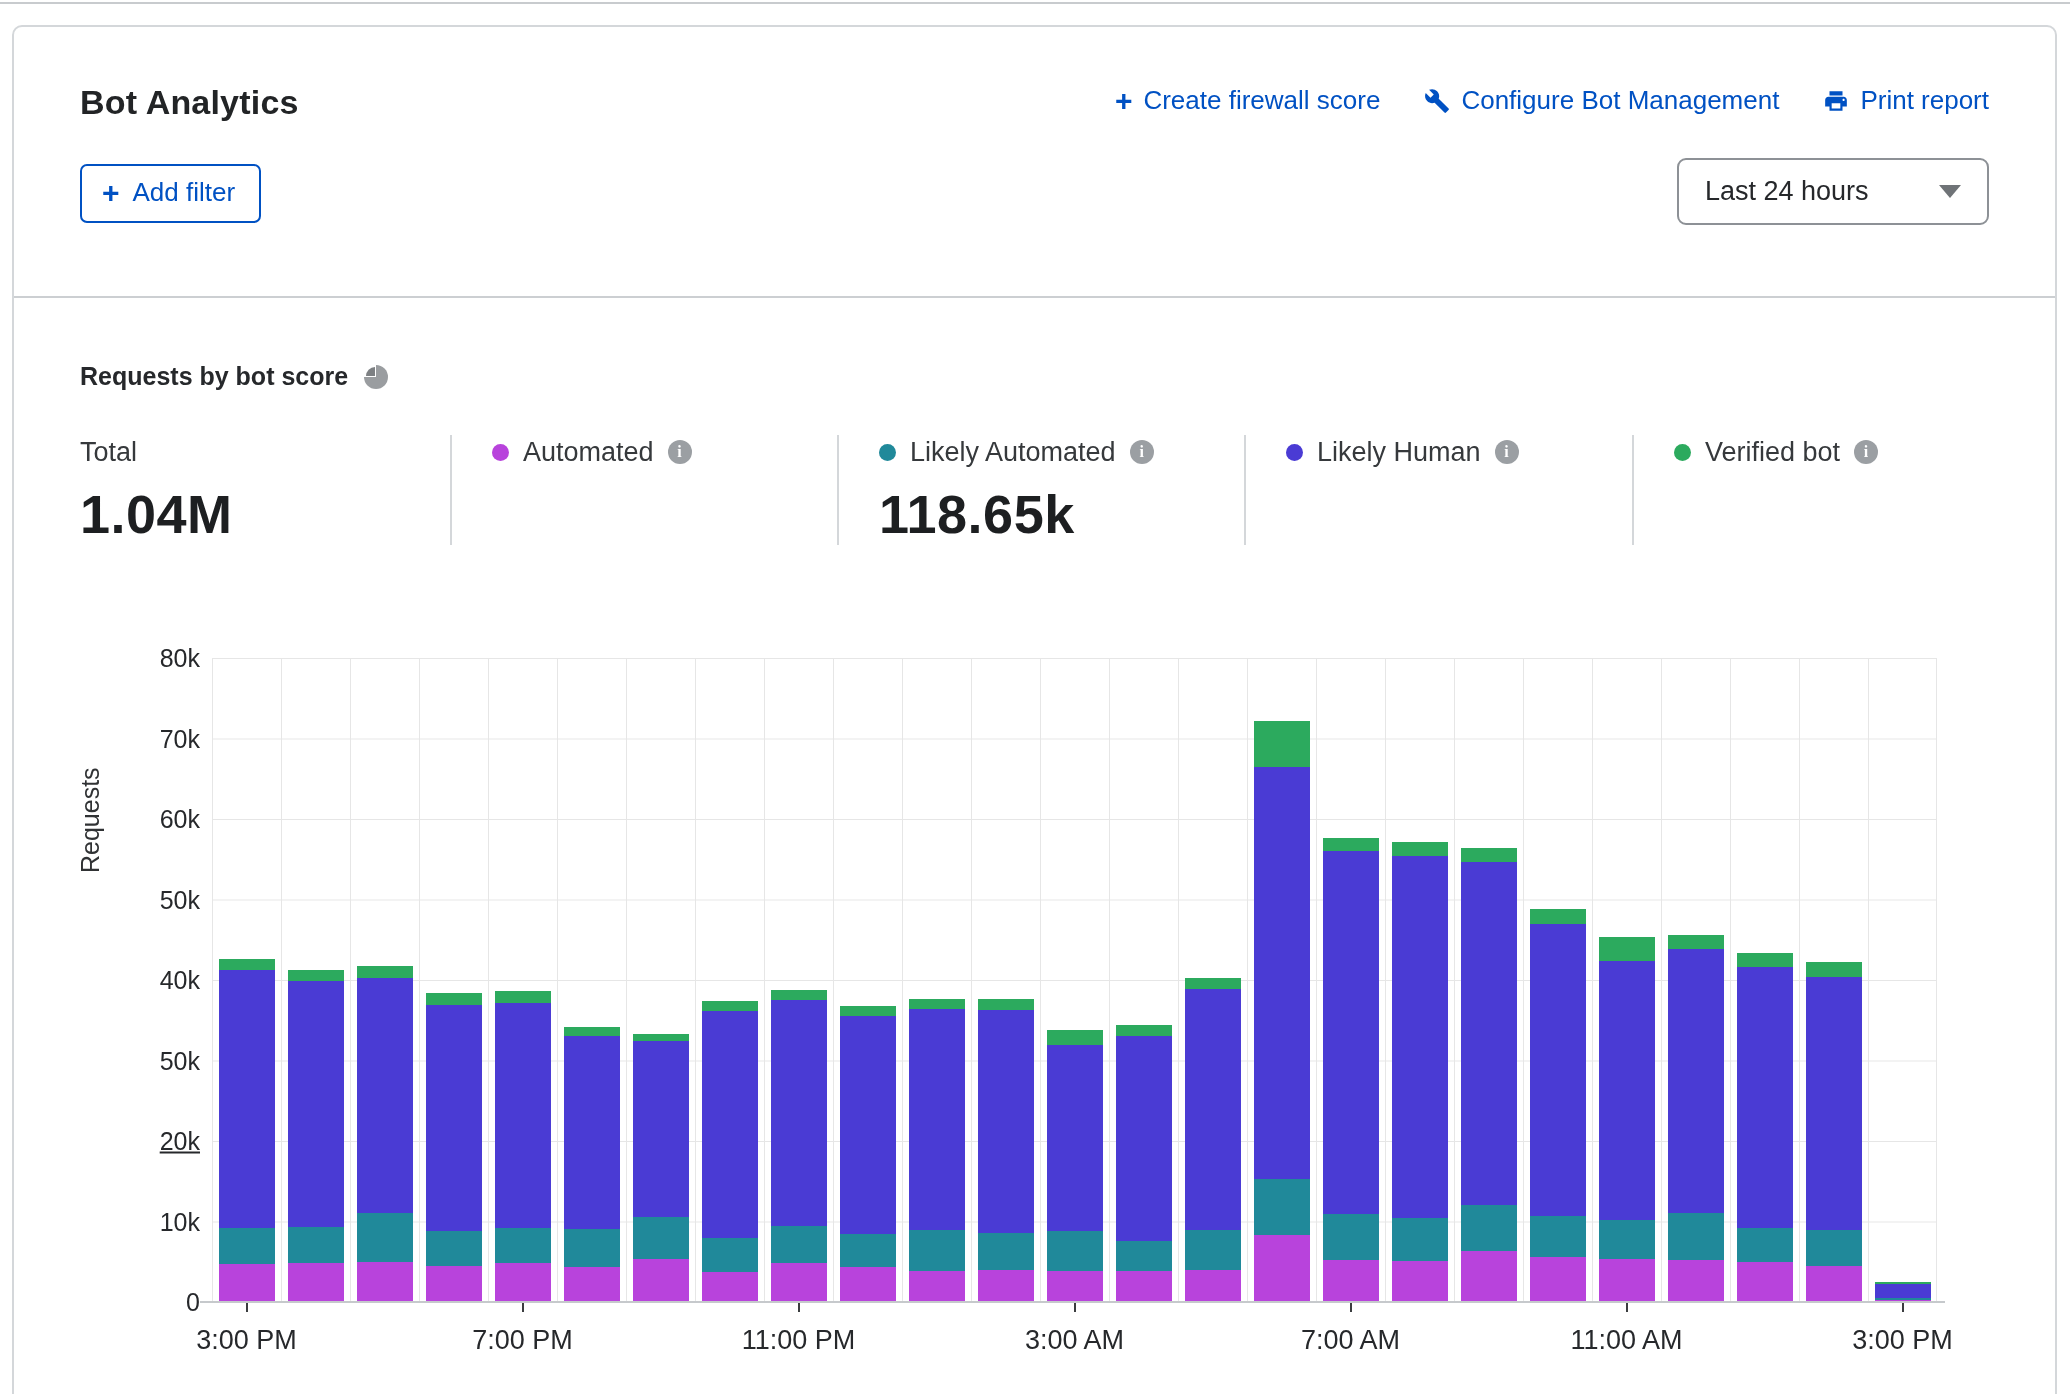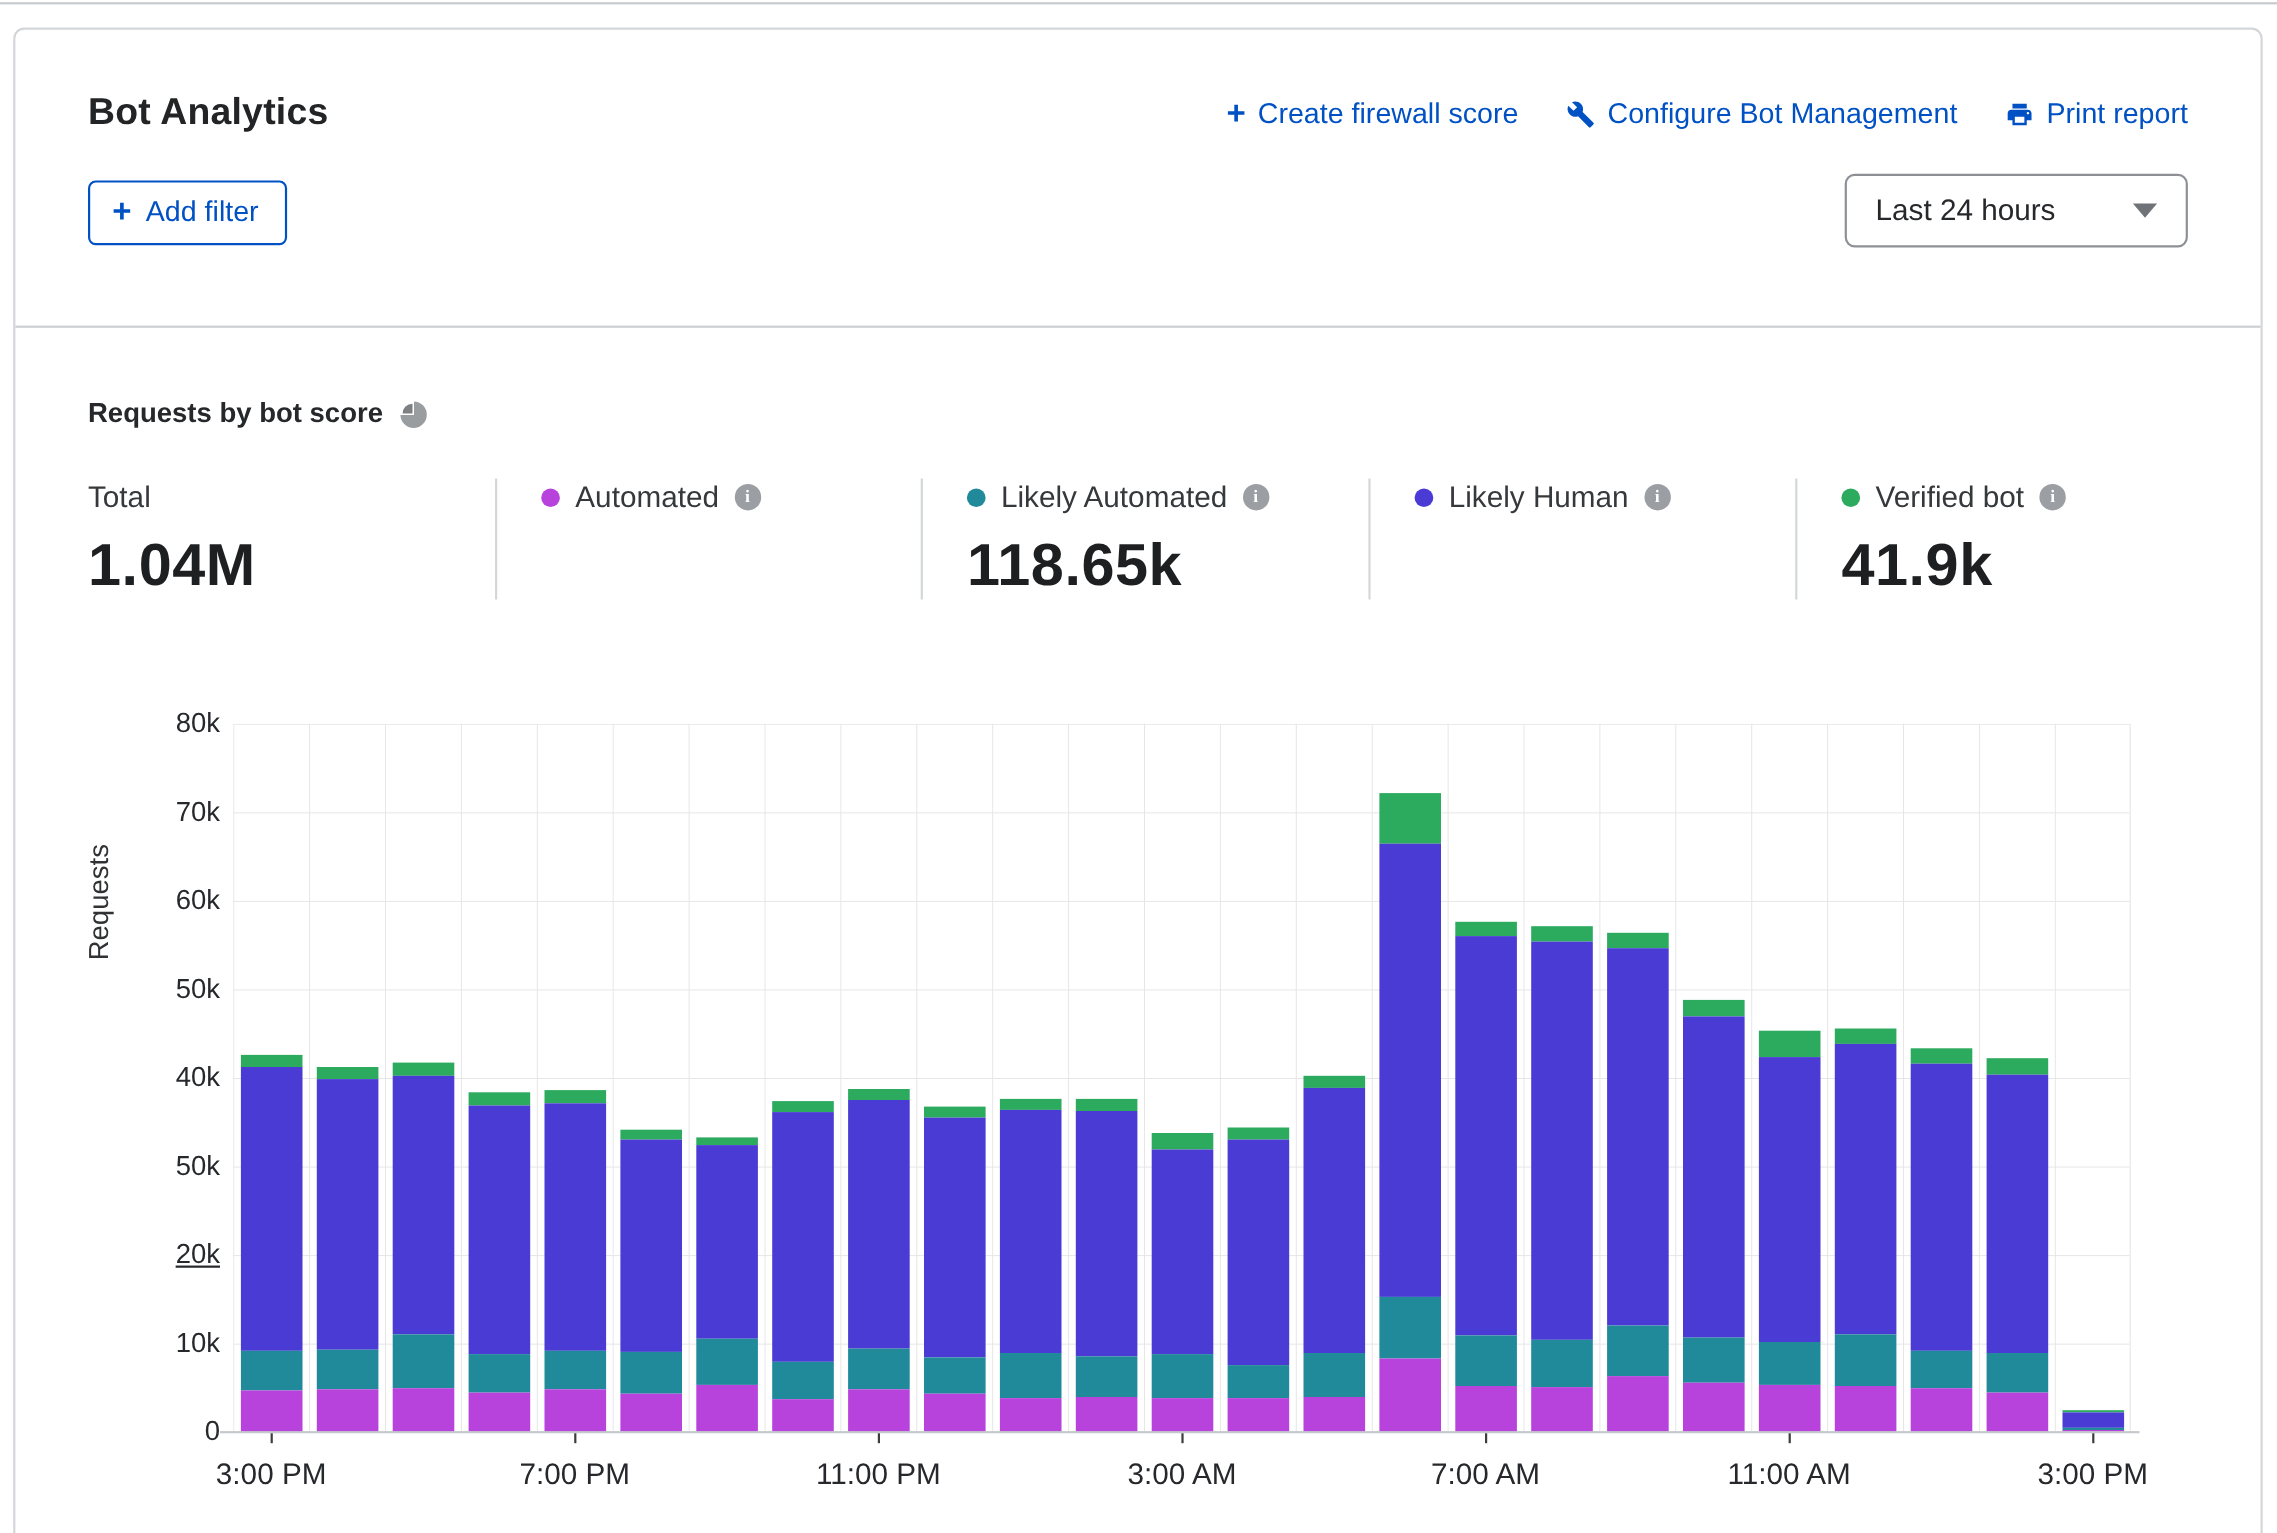--- a/index.html
+++ b/index.html
@@ -8,21 +8,21 @@
     width:2070px; height:1394px; position:relative; overflow:hidden;
     background:#ffffff; font-family:"Liberation Sans", sans-serif; color:#26282b;
   }
   .top-rule { position:absolute; top:2px; left:0; width:2070px; height:2px; background:#c8cbce; }
   .card {
     position:absolute; left:12px; top:25px; width:2045px; height:1560px;
     background:#fff; border:2px solid #d4d7da; border-radius:10px;
   }
   
   .card-header { padding:56px 66px 0 66px; height:271px; border-bottom:2px solid #cccfd2; }
-  .title-row { display:flex; justify-content:space-between; align-items:center; }
+  .title-row { display:flex; justify-content:space-between; align-items:flex-start; }
   .page-title { font-size:34px; font-weight:700; color:#222426; letter-spacing:.2px; }
   .header-actions { display:flex; gap:44px; align-items:center; padding-top:2px; }
   .hdr-link { display:flex; align-items:center; gap:11px; color:#0051c3; font-size:26px; cursor:pointer; }
   .hdr-link svg { display:block; }
   .plus-glyph { font-size:30px; font-weight:700; line-height:24px; }
   .filter-row { display:flex; justify-content:space-between; align-items:flex-start; margin-top:42px; }
   .add-filter-btn {
     display:flex; align-items:center; gap:13px; border:2px solid #0051c3; border-radius:7px;
     color:#0051c3; font-size:26px; padding:11px 24px 13px 20px; background:#fff; cursor:pointer;
   }
@@ -168,21 +168,20 @@
         <span class="stat-label">Likely Human</span>
         <span class="info-icon">i</span>
       </div>
     </div>
     <div class="stat-col stat-w4">
       <div class="stat-label-row">
         <span class="legend-dot" style="background: rgb(44, 170, 94);"></span>
         <span class="stat-label">Verified bot</span>
         <span class="info-icon">i</span>
       </div>
-      <div class="stat-value">41.9k</div>
     </div>
   </div>
 
   <div class="chart-wrap">
     <div class="y-axis-label">Requests</div>
     <div class="y-ticks">
         <div class="y-tick" style="bottom: 0%;">0</div>
         <div class="y-tick" style="bottom: 12.5%;">10k</div>
         <div class="y-tick" style="bottom: 25%; text-decoration: underline;">20k</div>
         <div class="y-tick" style="bottom: 37.5%;">50k</div>

